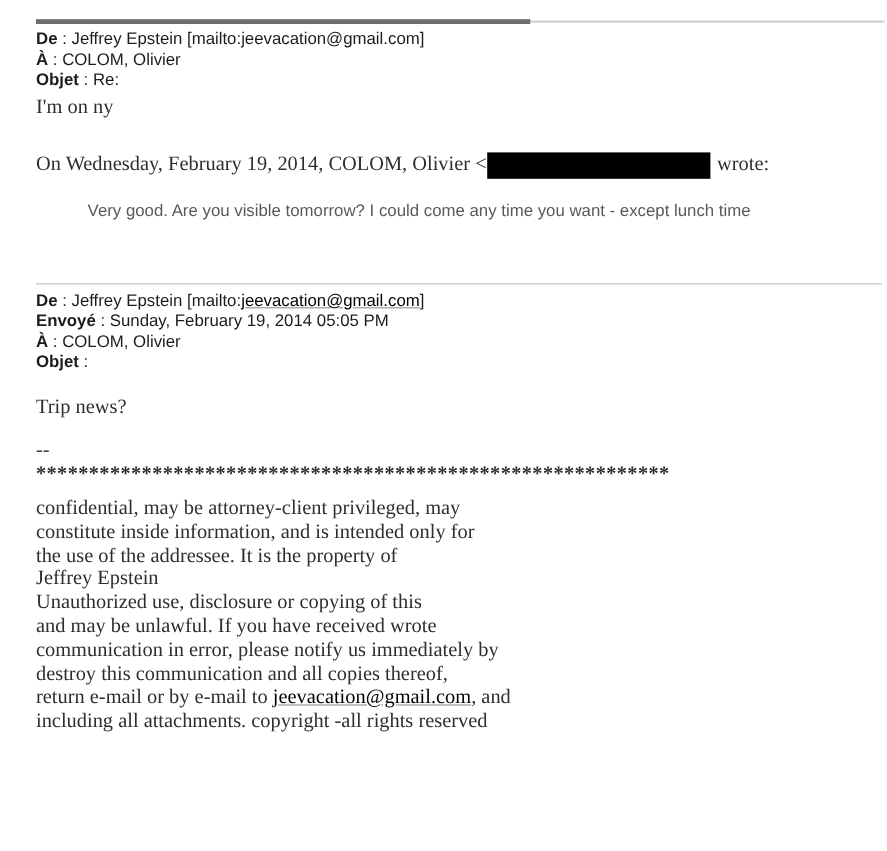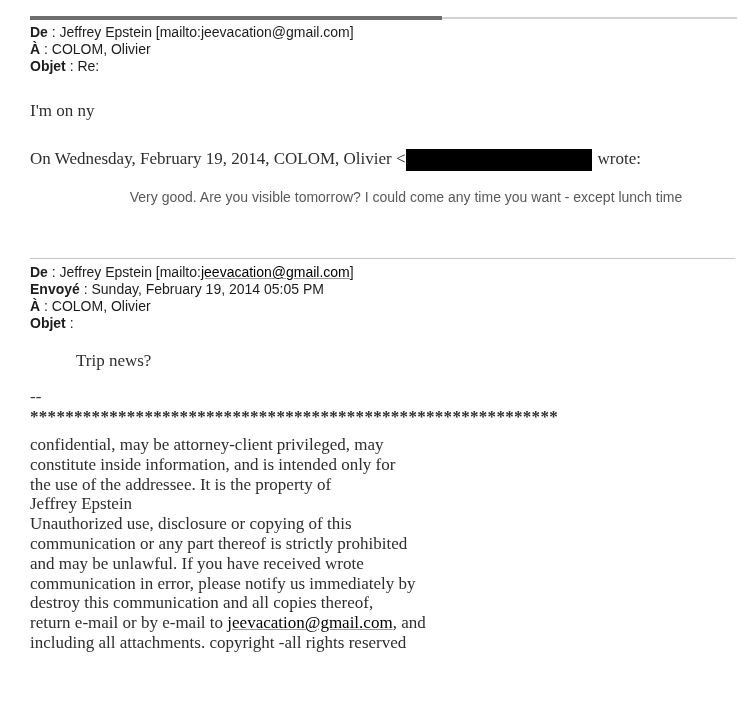--- a/index.html
+++ b/index.html
@@ -21,32 +21,32 @@
   .sep-mid { margin-top: 52px; width: 705px; height: 1px; background: #c4c4c4; }
 
   
   .hdr-block { margin-top: 5px; font-size: 14px; line-height: 17px; color: #1c1c1c; }
   .hdr-block.first { margin-top: 4px; }
   .hdr-label { font-weight: bold; }
   .sep { white-space: pre; }
 
   
   .serif { font-family: "Liberation Serif", serif; font-size: 17px; line-height: 20px; color: #2e2e2e; }
-  .body-line { margin-top: 26px; }
+  .body-line { margin-top: 4px; }
   .attribution { margin-top: 28px; }
   .redaction {
     display: inline-block; width: 186px; height: 22px;
     background: #000000; vertical-align: middle; margin-right: 6px;
   }
   .quoted-reply {
     margin-top: 18px; margin-left: 43px;
-    font-size: 14px; line-height: 17px; color: #595959; text-align: center;
+    font-size: 14px; line-height: 17px; color: #595959;
   }
 
-  .trip { margin-top: 19px; margin-left: 46px; }
+  .trip { margin-top: 19px; }
   .sig-dashes { margin-top: 16px; color: #3a3a3a; }
   .asterisks {
     font-family: "Liberation Serif", serif; font-size: 17px; line-height: 20px;
     color: #2e2e2e; letter-spacing: 0.3px; white-space: nowrap; font-weight: bold;
   }
 
   .disclaimer { margin-top: 8px; font-family: "Liberation Serif", serif; font-size: 17px; line-height: 19.8px; color: #2e2e2e; }
 
   a.mail-link, .mail-link { color: #000000; text-decoration: underline; text-decoration-color: #9a9a9a; cursor: pointer; }
 </style>
@@ -102,21 +102,20 @@
 
     <div class="serif sig-dashes">--</div>
     <div class="asterisks">************************************************************</div>
 
     <div class="disclaimer">
       <div>confidential, may be attorney-client privileged, may</div>
       <div>constitute inside information, and is intended only for</div>
       <div>the use of the addressee. It is the property of</div>
       <div>Jeffrey Epstein</div>
       <div>Unauthorized use, disclosure or copying of this</div>
-      <div>communication or any part thereof is strictly prohibited</div>
       <div>and may be unlawful. If you have received wrote</div>
       <div>communication in error, please notify us immediately by</div>
       <div>destroy this communication and all copies thereof,</div>
       <div>
         <span>return e-mail or by e-mail to </span><span class="mail-link">jeevacation@gmail.com</span><span>, and</span>
       </div>
       <div>including all attachments. copyright -all rights reserved</div>
     </div>
 
   </div>

